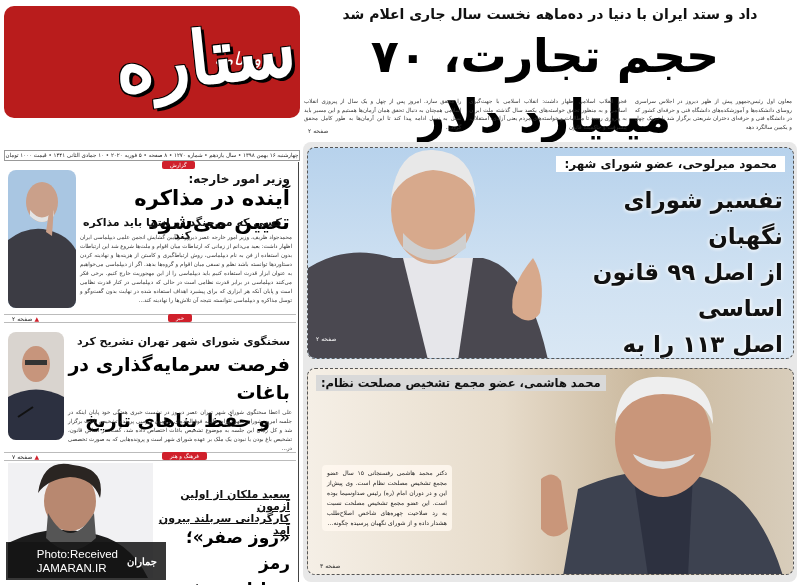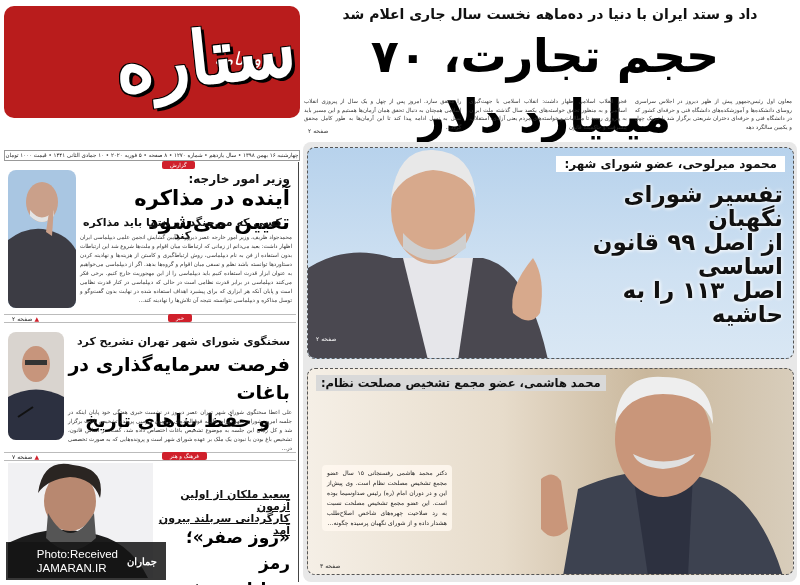--- a/index.html
+++ b/index.html
@@ -39,21 +39,21 @@
   
   .right-frame { position: absolute; left: 303px; top: 142px; width: 494px; height: 440px;
     background: #e8e8e8; border-radius: 8px; }
   .story1 { position: absolute; left: 307px; top: 147px; width: 487px; height: 212px;
     border: 1px dashed #555; border-radius: 8px; overflow: hidden;
     background: linear-gradient(180deg, #b7d2ec 0%, #cfe1f2 60%, #d9e7f4 100%); }
   .story1 .person { position: absolute; left: 0; top: 0; width: 260px; height: 212px; }
   .story1 .who { position: absolute; right: 8px; top: 8px; background: #fff; padding: 1px 8px;
     font-size: 12px; font-weight: bold; color: #111; }
   .story1 .hl { position: absolute; right: 10px; top: 34px; width: 220px; text-align: right;
-    font-size: 23px; font-weight: bold; line-height: 24px; color: #111;
+    font-size: 23px; font-weight: bold; line-height: 36px; color: #111;
     text-shadow: 0 0 4px #fff, 0 0 4px #fff; }
   .story1 .pg { position: absolute; left: 8px; bottom: 16px; font-size: 6px; color: #fff; }
 
   .story2 { position: absolute; left: 307px; top: 368px; width: 487px; height: 207px;
     border: 1px dashed #555; border-radius: 8px; overflow: hidden;
     background: linear-gradient(90deg, #f5efe6 0%, #e7dccb 40%, #c9b79c 70%, #d8cdbb 100%); }
   .story2 .person { position: absolute; right: 0; top: 0; width: 270px; height: 207px; }
   .story2 .who { position: absolute; left: 8px; top: 6px; background: #d9d9d9; padding: 1px 5px;
     font-size: 11.5px; font-weight: bold; color: #111; text-align: right; }
   .story2 .hl { position: absolute; left: 8px; top: 29px; width: 256px; }

